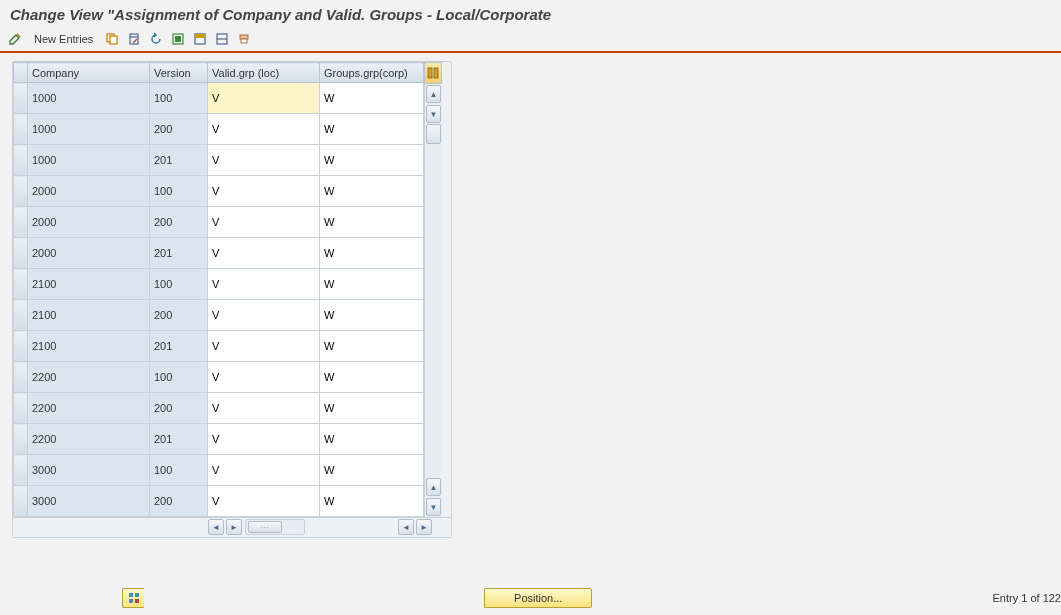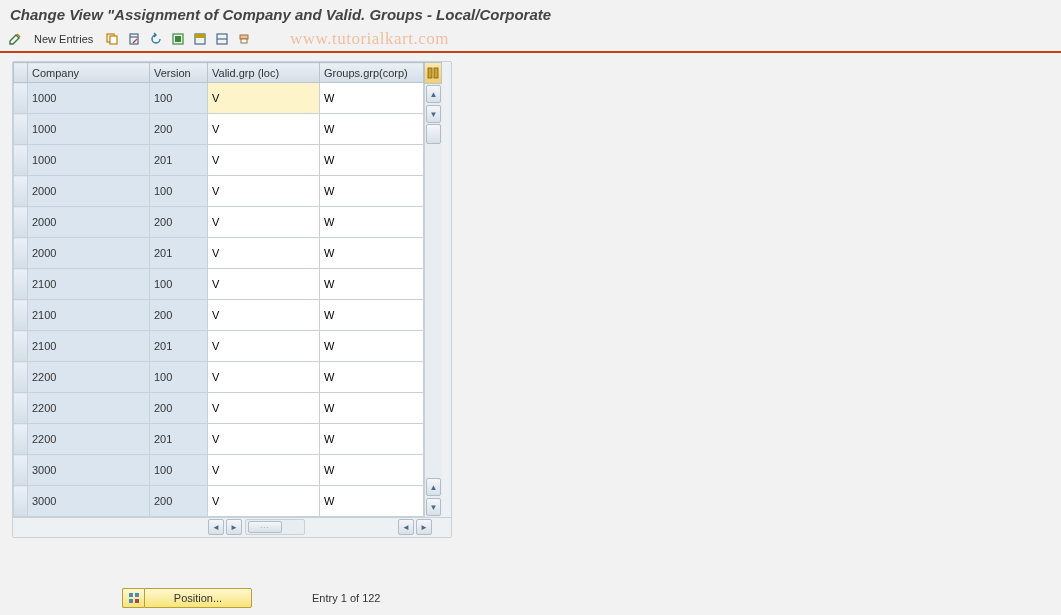--- a/index.html
+++ b/index.html
@@ -204,20 +204,21 @@
   }
   .bottom-bar {
     position: absolute;
     left: 0; right: 0;
     top: 586px;
     height: 24px;
     display: flex;
     align-items: center;
     padding-left: 122px;
     gap: 0;
+    justify-content: space-between;
   }
   .pos-icon {
     width: 22px; height: 20px;
     background: linear-gradient(#fff8d0, #f7e47a);
     border: 1px solid #b8a032;
     border-right: none;
     border-radius: 2px 0 0 2px;
     display: flex;
     align-items: center;
     justify-content: center;
@@ -289,21 +290,20 @@
         <rect x="2" y="2" width="10" height="10" fill="none" stroke="#4a6a8a" stroke-width="1.2"></rect>
         <line x1="2" y1="7" x2="12" y2="7" stroke="#4a6a8a" stroke-width="1.2"></line>
       </svg>
   </span>
   <span class="tbtn">
     <svg viewBox="0 0 14 14">
         <rect x="3" y="3" width="8" height="4" fill="#f0c090" stroke="#a07040"></rect>
         <rect x="4" y="7" width="6" height="4" fill="#fff" stroke="#a07040"></rect>
       </svg>
   </span>
-  <span class="watermark">www.tutorialkart.com</span>
 </div>
 
 <div class="workarea">
   <div class="grid-wrap">
     <div class="grid-inner">
       <table class="grid-table">
         <colgroup>
           <col style="width:14px">
           <col style="width:122px">
           <col style="width:58px">

